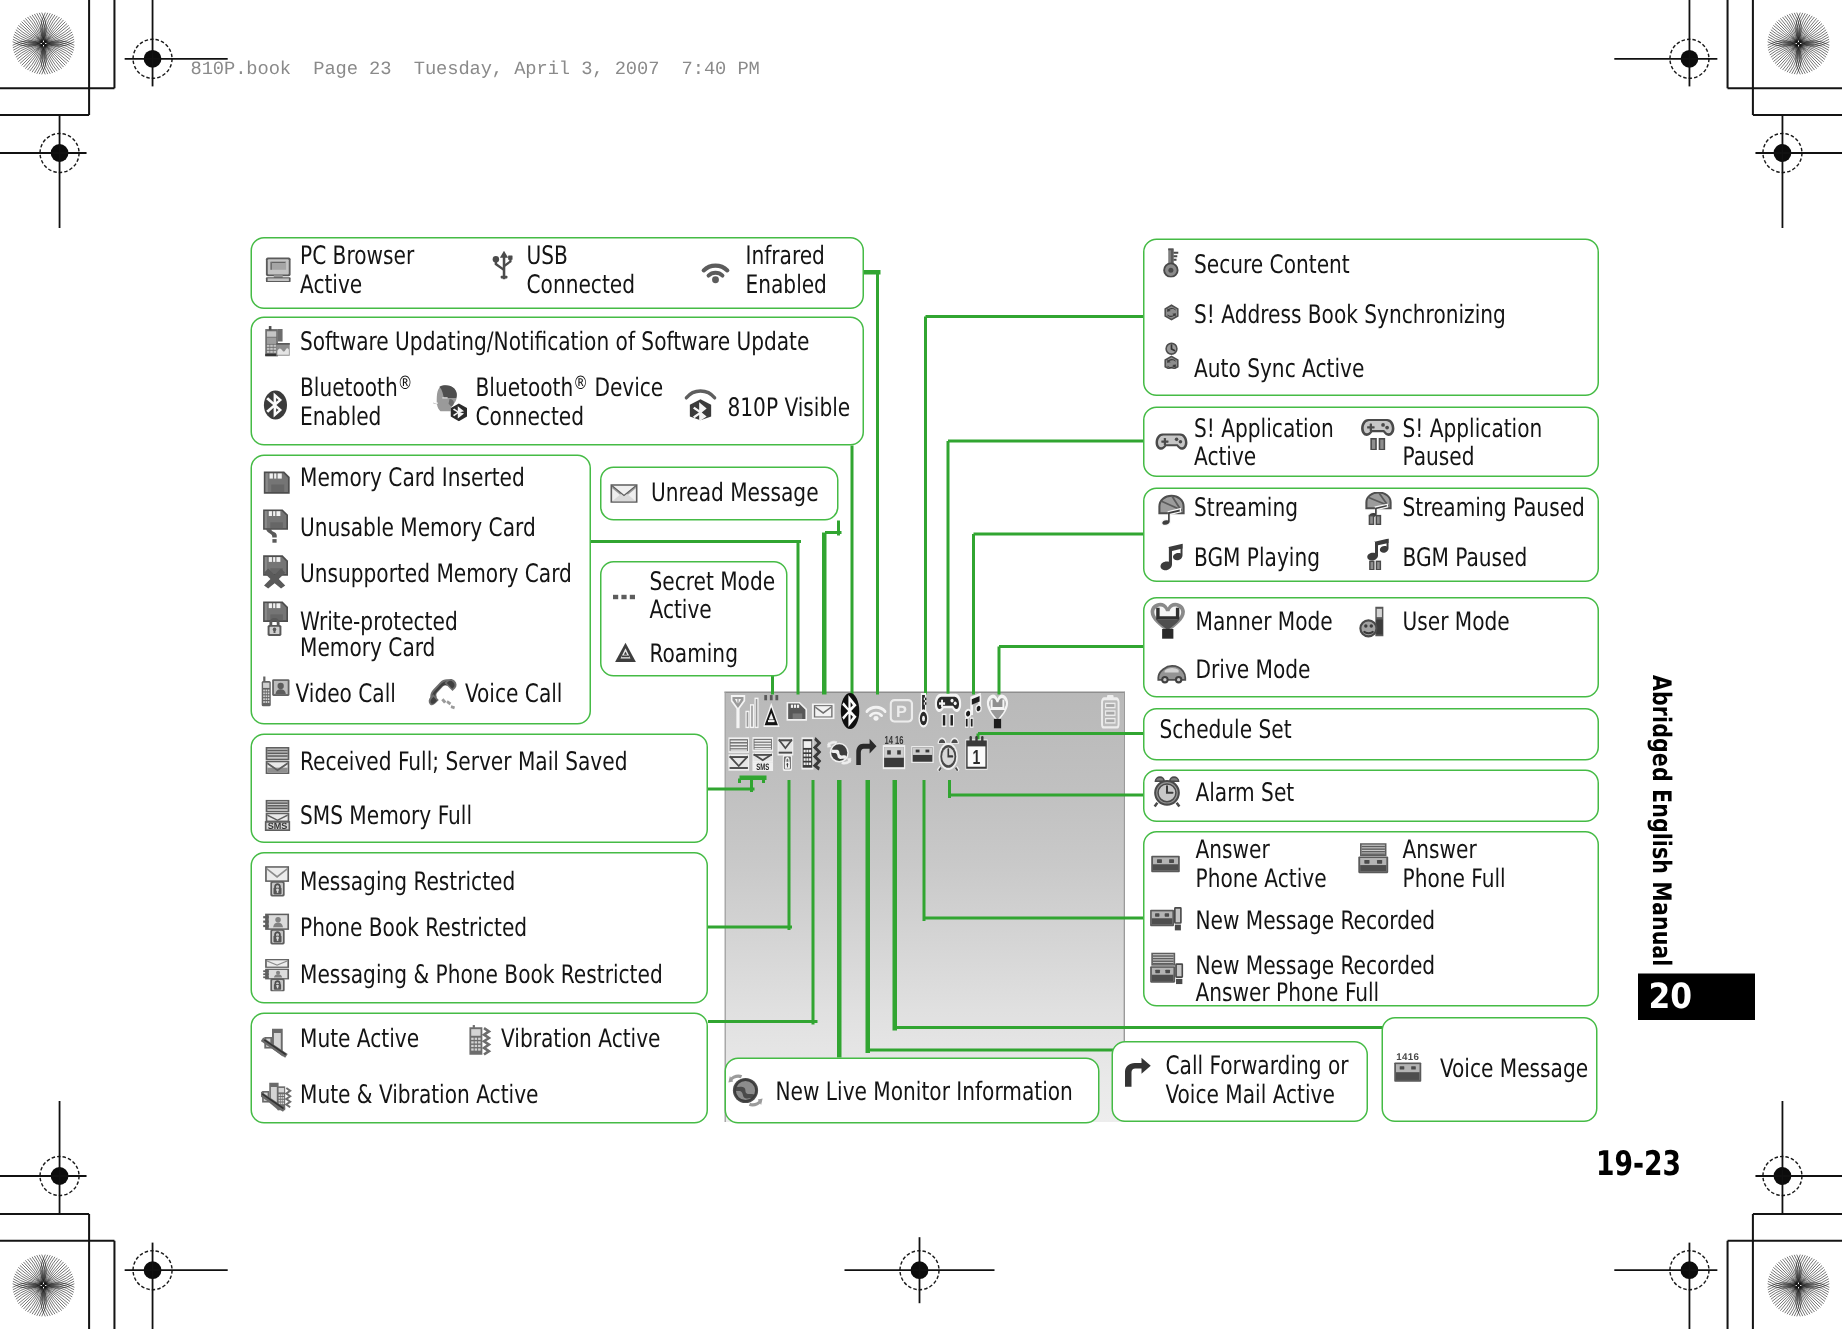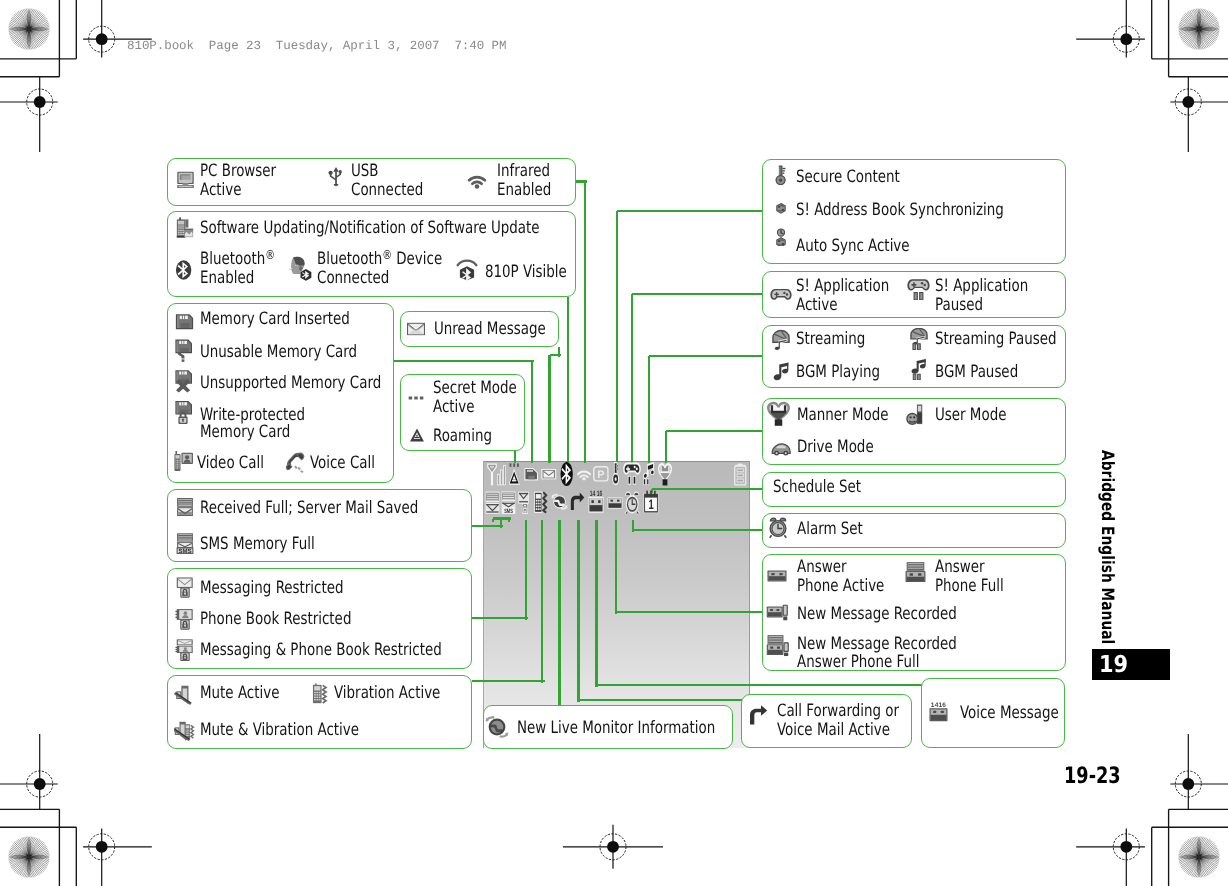--- a/index.html
+++ b/index.html
@@ -1211,21 +1211,21 @@
       <g>
         <circle cx="613.0" cy="846.8" r="13" fill="none" stroke="#191919" stroke-width="0.95" stroke-dasharray="2.3 1.4"></circle>
         <circle cx="613.0" cy="846.8" r="5.92" fill="#0c0c0c"></circle>
         <line x1="563.0" y1="846.8" x2="663.0" y2="846.8" stroke="#111" stroke-width="1.2"></line>
         <line x1="613.0" y1="824.8" x2="613.0" y2="868.8" stroke="#111" stroke-width="1.2"></line>
       </g>
     </svg>
 <div class="hdr">810P.book  Page 23  Tuesday, April 3, 2007  7:40 PM</div>
 <div class="pgnum">19-23</div>
 <div class="side-title">Abridged English Manual</div>
-<div class="chapnum">19</div>
+<div class="chapnum">20</div>
 <div class="cl" style="left:514.2px;top:450.0px;width:2.3px;height:13.3px"></div>
     <div class="cl" style="left:530.8px;top:361.0px;width:2.3px;height:102.3px"></div>
     <div class="cl" style="left:394.0px;top:359.9px;width:140.2px;height:2.3px"></div>
     <div class="cl" style="left:548.4px;top:355.0px;width:2.3px;height:108.3px"></div>
     <div class="cl" style="left:549.5px;top:353.9px;width:11.8px;height:2.3px"></div>
     <div class="cl" style="left:557.9px;top:347.0px;width:2.3px;height:10.3px"></div>
     <div class="cl" style="left:567.0px;top:297.0px;width:2.3px;height:166.3px"></div>
     <div class="cl" style="left:584.0px;top:181.5px;width:2.3px;height:281.8px"></div>
     <div class="cl" style="left:576.0px;top:180.3px;width:11.4px;height:2.3px"></div>
     <div class="cl" style="left:615.8px;top:211.0px;width:2.3px;height:252.3px"></div>

